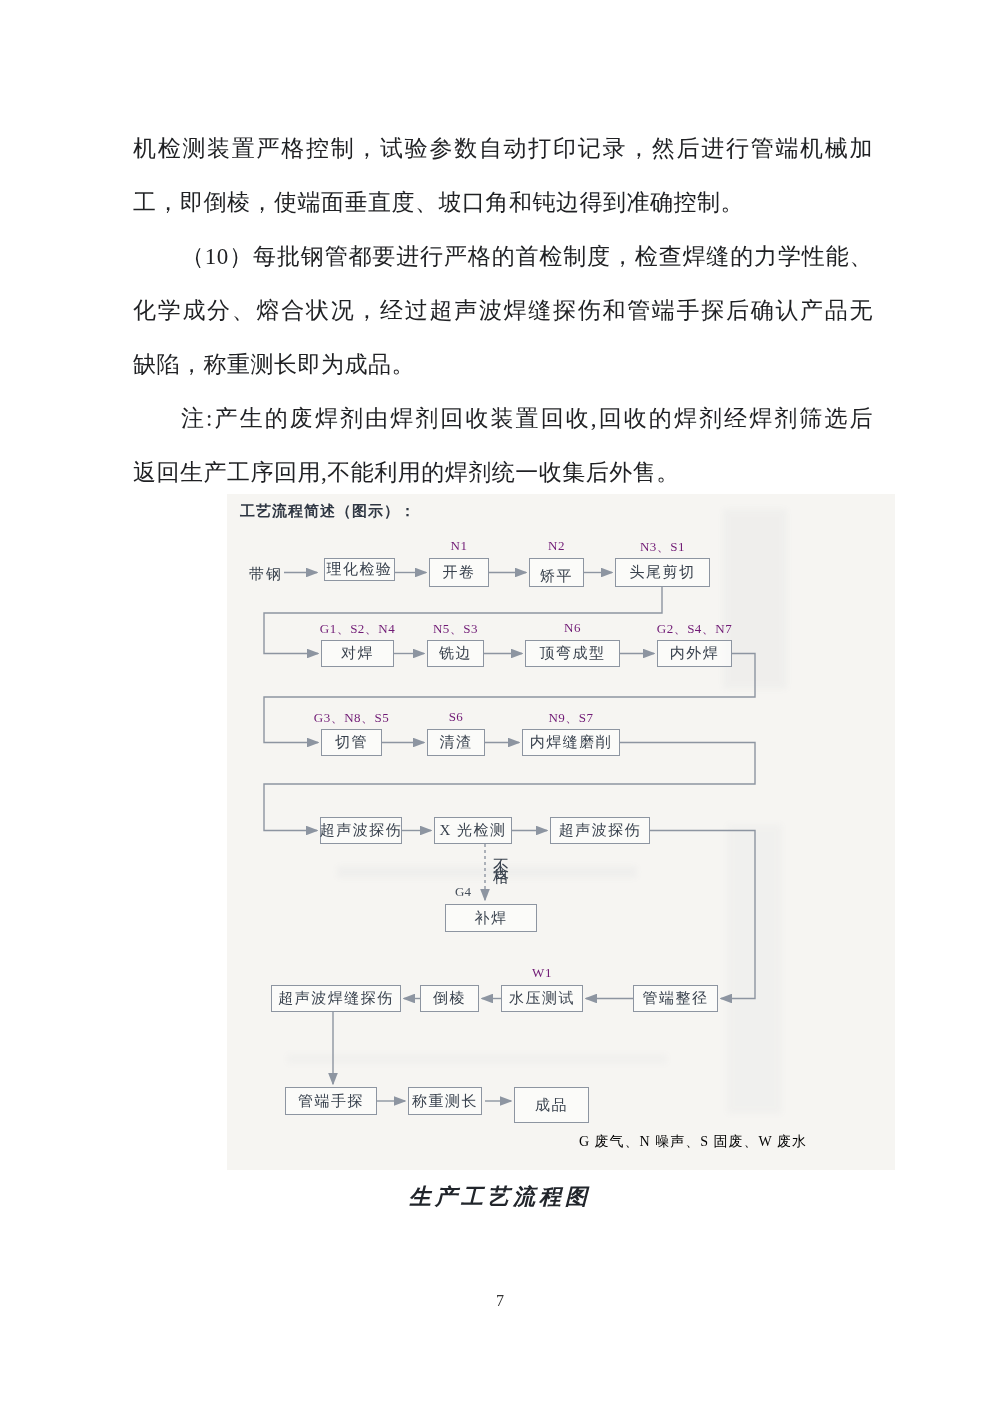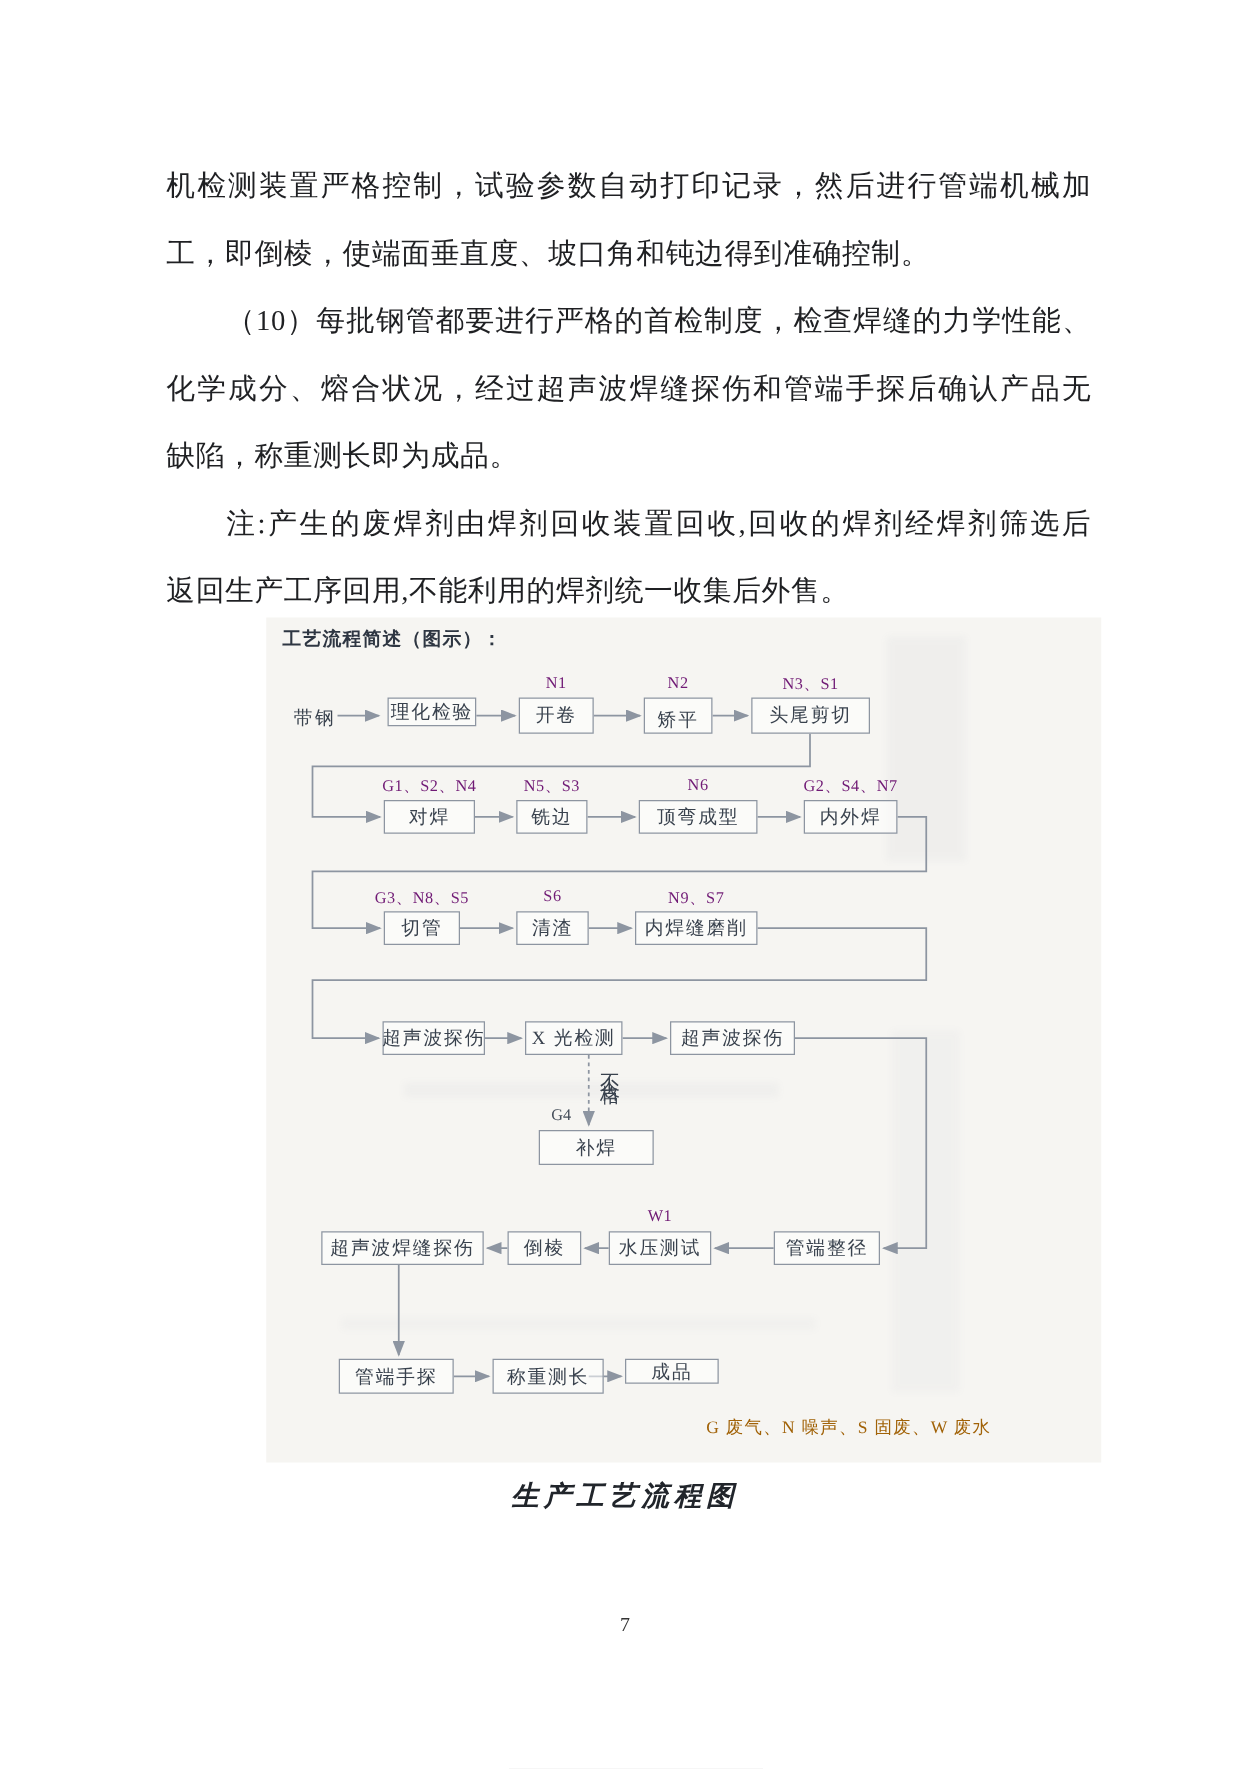--- a/index.html
+++ b/index.html
@@ -12,21 +12,21 @@
   .bodytext{
     position:absolute;left:133px;top:122px;width:740px;
     font-size:23px;line-height:54px;color:#1f2023;
     letter-spacing:.5px;
   }
   .line{text-align:justify;}
   .line.full{text-align-last:justify;}
   .line.indent{text-indent:48px;}
   
   .flowchart{
-    position:absolute;left:213px;top:494px;width:668px;height:676px;
+    position:absolute;left:227px;top:494px;width:668px;height:676px;
     background:#f6f5f2;
   }
   .fc-title{
     position:absolute;left:13px;top:8px;
     font-size:15px;font-weight:bold;color:#2e3642;letter-spacing:1px;
   }
   .fnode{
     position:absolute;border:1.5px solid #8d95a1;background:rgba(255,255,255,.55);
     display:flex;align-items:center;justify-content:center;box-sizing:border-box;
   }
@@ -45,21 +45,21 @@
     position:absolute;left:263px;top:352px;
     writing-mode:vertical-rl;text-orientation:upright;
     font-size:16px;color:#39424e;letter-spacing:5px;
   }
   .fg4{
     position:absolute;left:228px;top:390px;
     font-size:13px;color:#444d59;
   }
   .flegend{
     position:absolute;left:352px;top:639px;
-    font-size:14px;color:#a16207;letter-spacing:1px;white-space:nowrap;
+    font-size:14px;color:#000000;letter-spacing:1px;white-space:nowrap;
   }
   .fc-svg{position:absolute;left:0;top:0;}
   .smudge{position:absolute;background:#7d8696;filter:blur(3px);pointer-events:none;}
   
   .caption{
     position:absolute;left:0;top:1182px;width:100%;text-align:center;
     font-size:22px;font-style:italic;font-weight:bold;color:#21252b;letter-spacing:4px;
   }
   .pagenum{
     position:absolute;left:0;top:1292px;width:100%;text-align:center;
@@ -190,24 +190,24 @@
         <div class="fnode" style="left: 274px; top: 491px; width: 82px; height: 27px;">
           <span>水压测试</span>
         </div>
         <div class="fcode" style="left: 315px; top: 471px;">W1</div>
         <div class="fnode" style="left: 406px; top: 491px; width: 85px; height: 27px;">
           <span>管端整径</span>
         </div>
         <div class="fnode" style="left: 58px; top: 593px; width: 92px; height: 28px;">
           <span>管端手探</span>
         </div>
-        <div class="fnode" style="left: 181px; top: 593px; width: 89px; height: 28px;">
+        <div class="fnode" style="left: 181px; top: 593px; width: 74px; height: 28px;">
           <span>称重测长</span>
         </div>
-        <div class="fnode" style="left: 287px; top: 593px; width: 75px; height: 20px;">
+        <div class="fnode" style="left: 287px; top: 593px; width: 75px; height: 36px;">
           <span>成品</span>
         </div>
       </div>
   </div>
 
   <div class="caption">生产工艺流程图</div>
 
   <div class="pagenum">7</div>
 
 </div>

